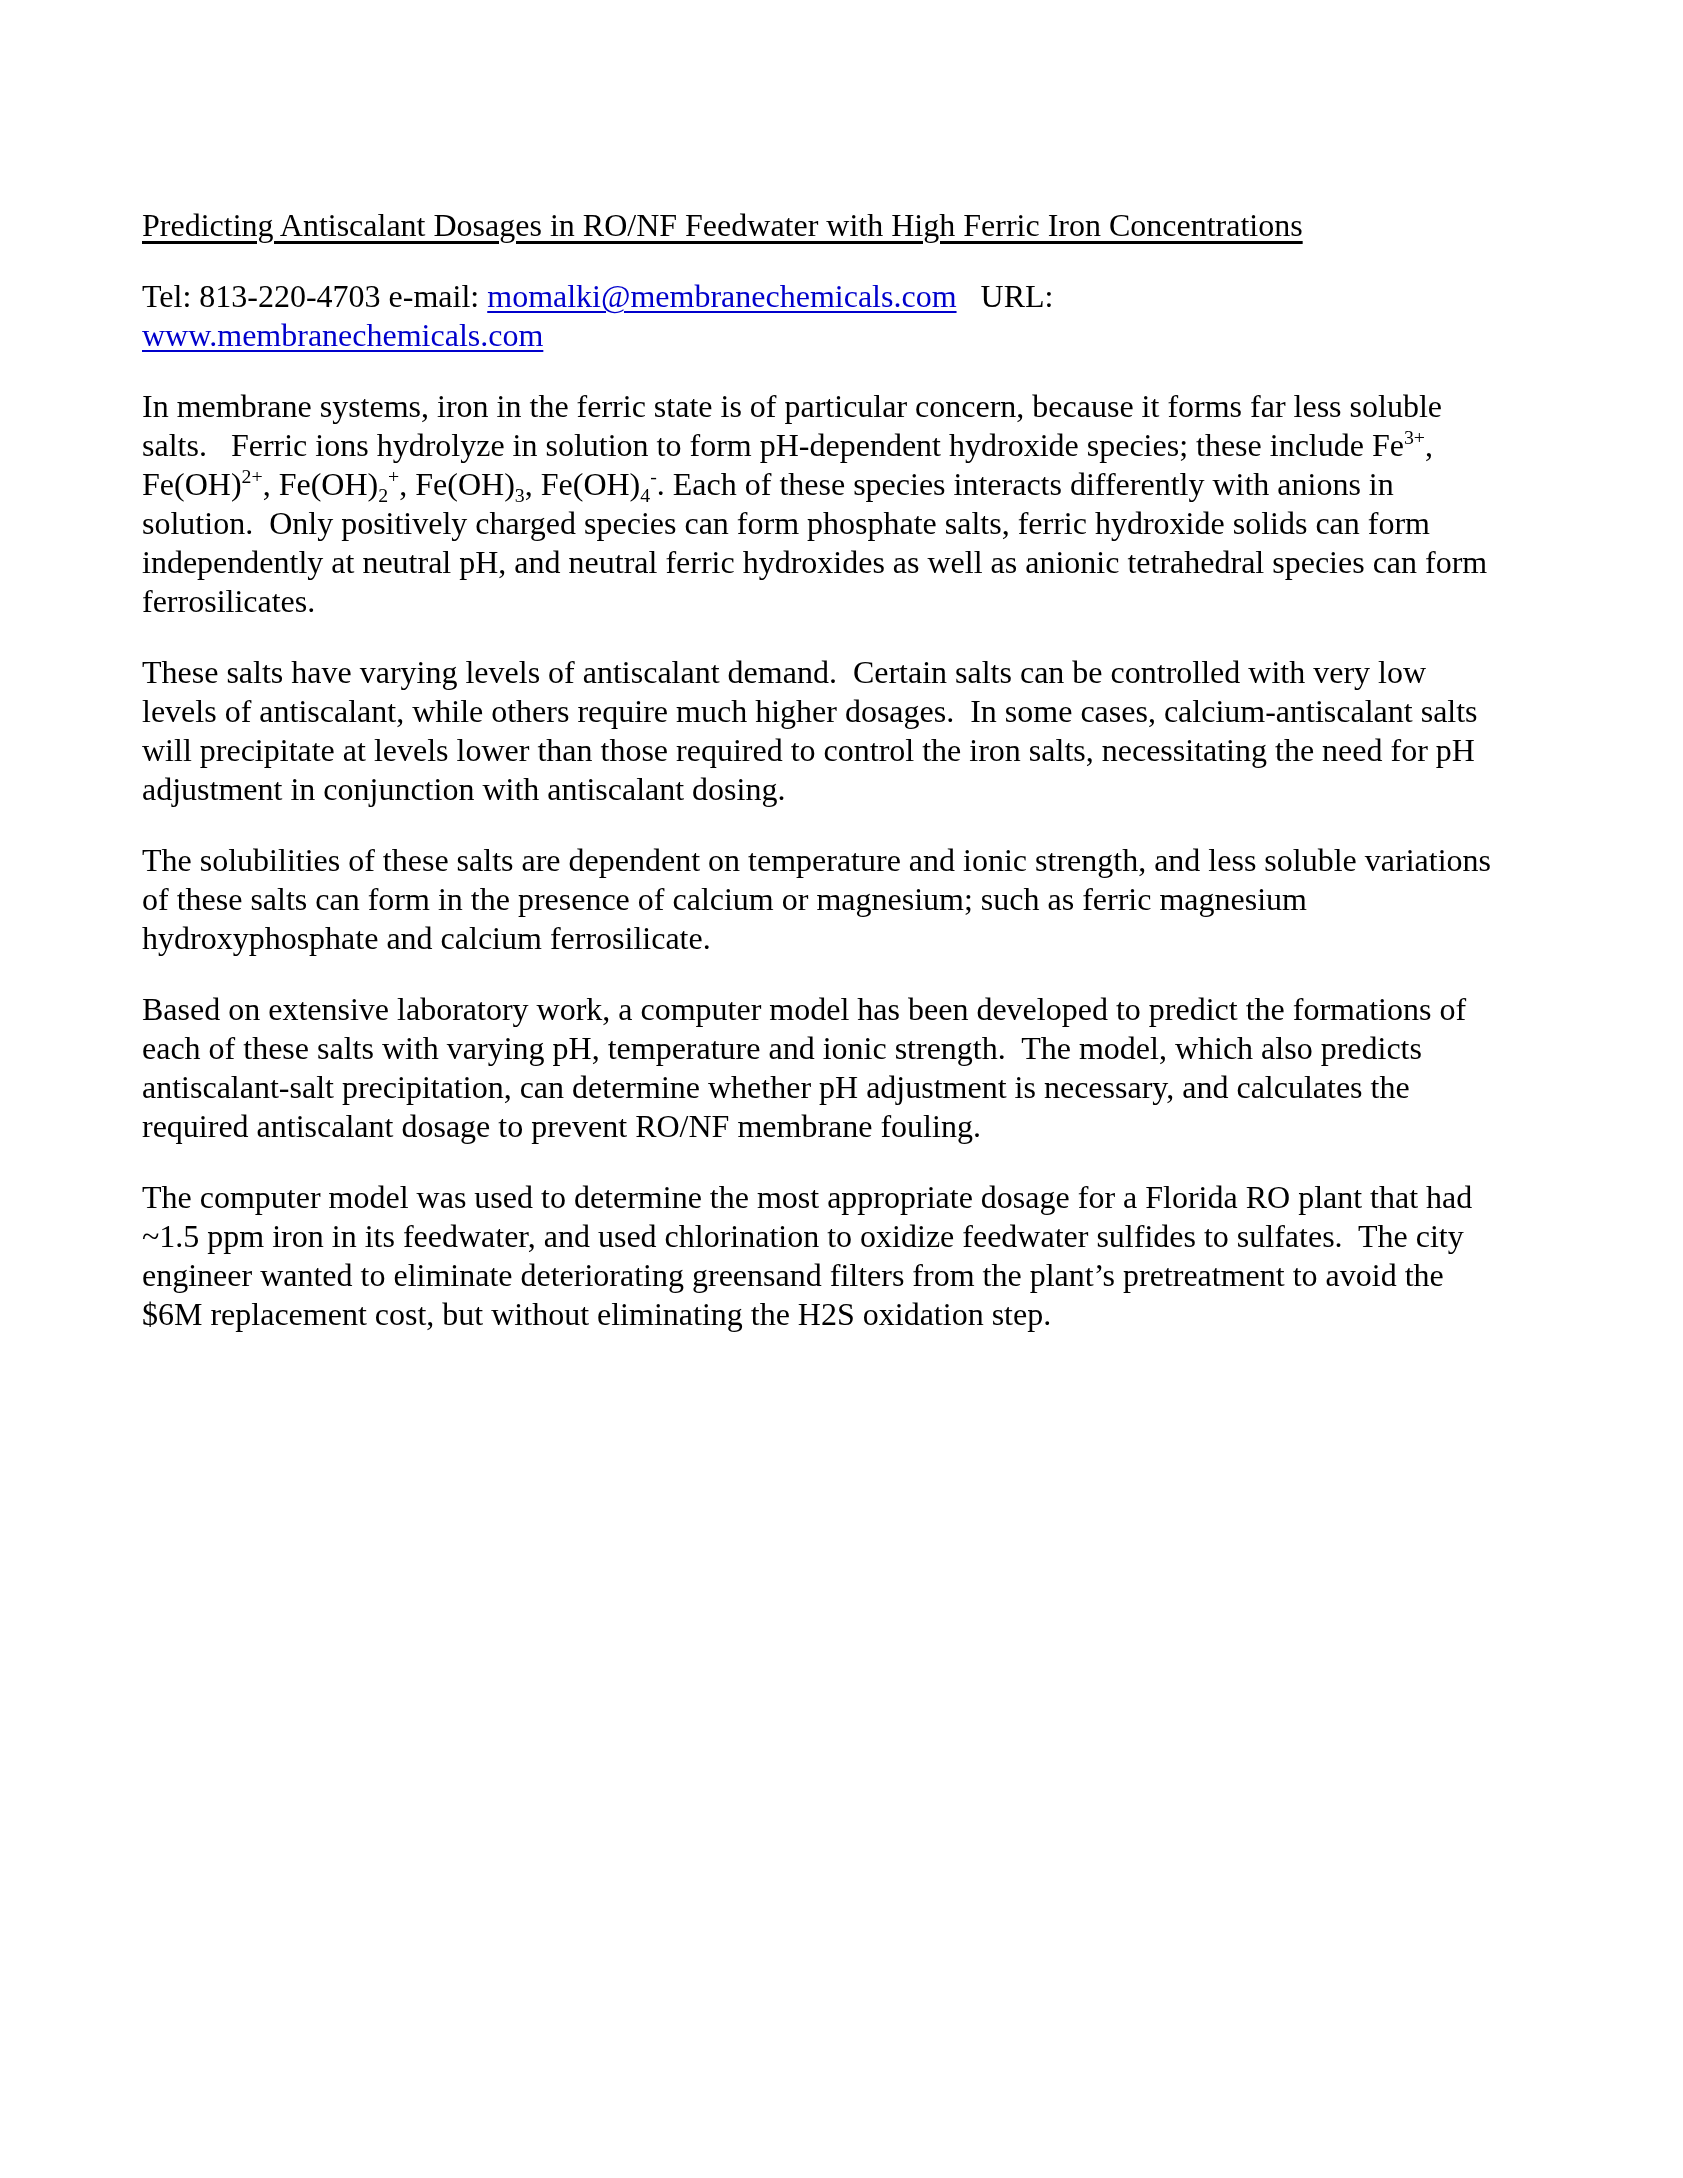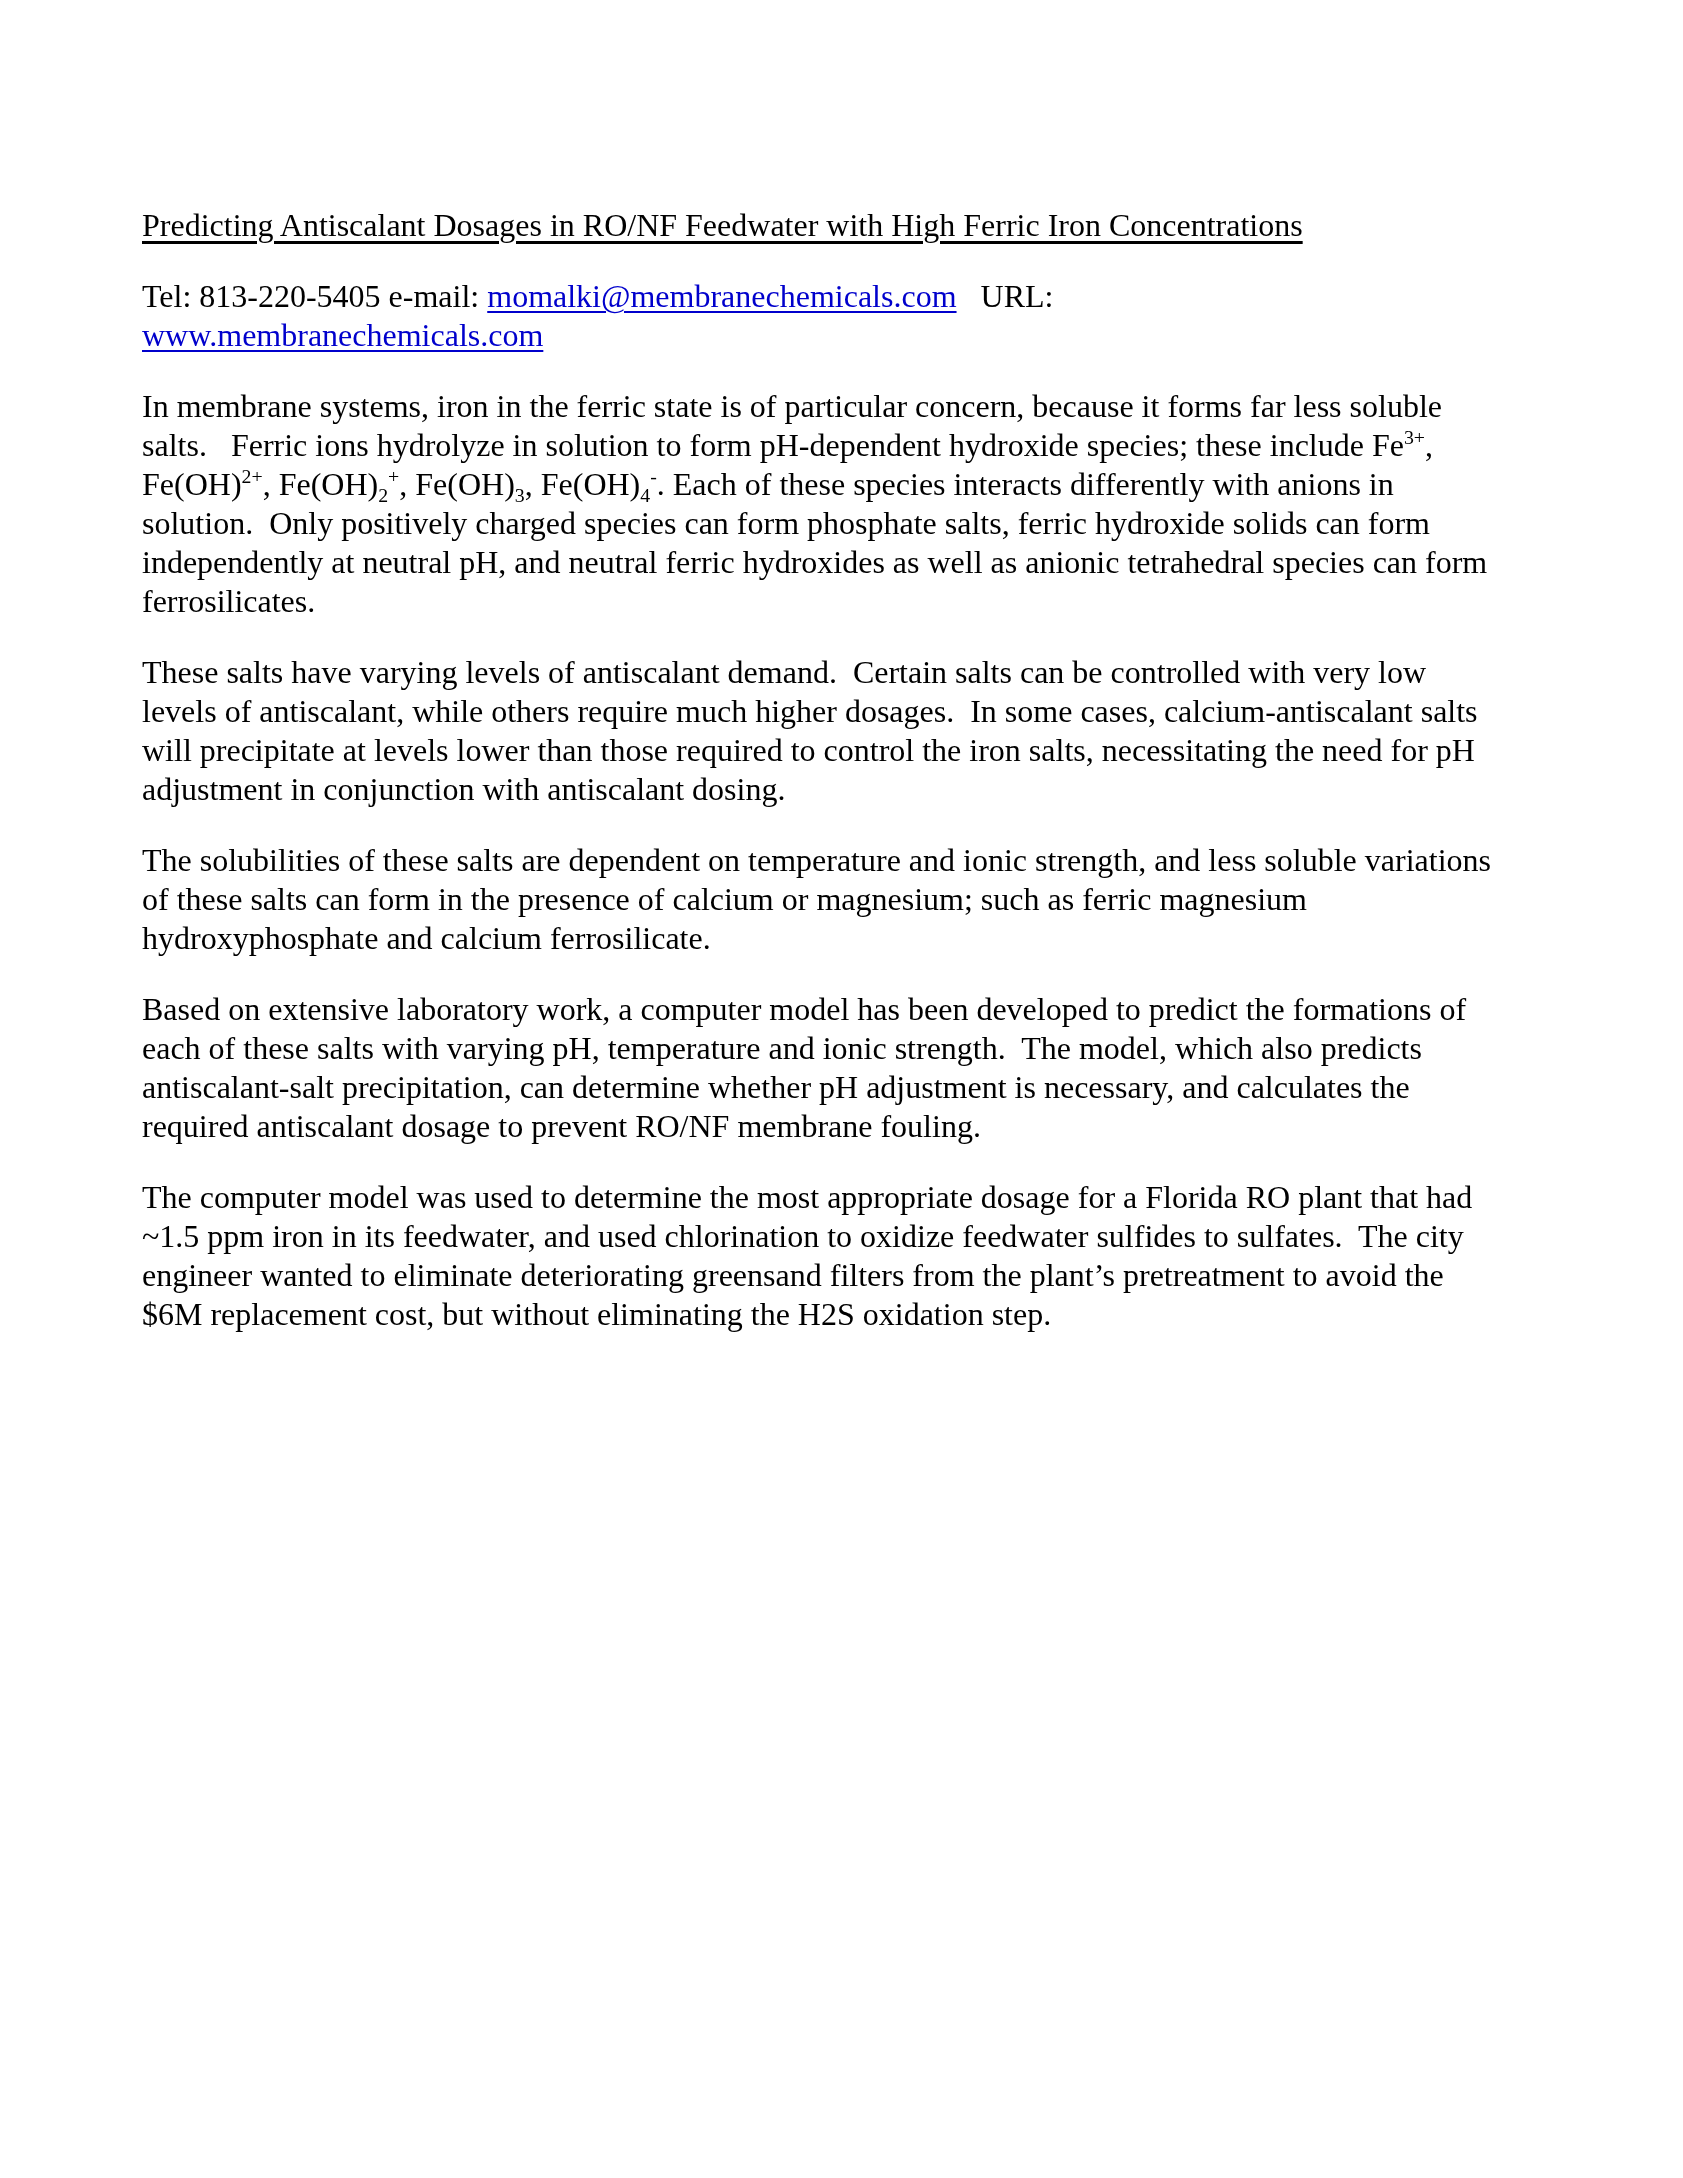--- a/index.html
+++ b/index.html
@@ -51,21 +51,21 @@
     text-align: right;
   }
 </style>
 </head>
 <body>
 
 <div class="page">
   <div class="doc-title">Predicting Antiscalant Dosages in RO/NF Feedwater with High Ferric Iron Concentrations</div>
 
 
-  <p class="docline"><span>Tel: 813-220-5405 e-mail: </span><a class="doclink">momalki@membranechemicals.com</a><span>   URL: 
+  <p class="docline"><span>Tel: 813-220-4703 e-mail: </span><a class="doclink">momalki@membranechemicals.com</a><span>   URL: 
 </span><a class="doclink">www.membranechemicals.com</a></p>
 
 
   <p class="docline"><span>In membrane systems, iron in the ferric state is of particular concern, because it forms far less soluble
 salts.   Ferric ions hydrolyze in solution to form pH-dependent hydroxide species; these include Fe</span><sup>3+</sup><span>,
 Fe(OH)</span><sup>2+</sup><span>, Fe(OH)</span><sub>2</sub><sup>+</sup><span>, Fe(OH)</span><sub>3</sub><span>, Fe(OH)</span><sub>4</sub><sup>-</sup><span>. Each of these species interacts differently with anions in
 solution.  Only positively charged species can form phosphate salts, ferric hydroxide solids can form
 independently at neutral pH, and neutral ferric hydroxides as well as anionic tetrahedral species can form
 ferrosilicates.</span></p>
 

